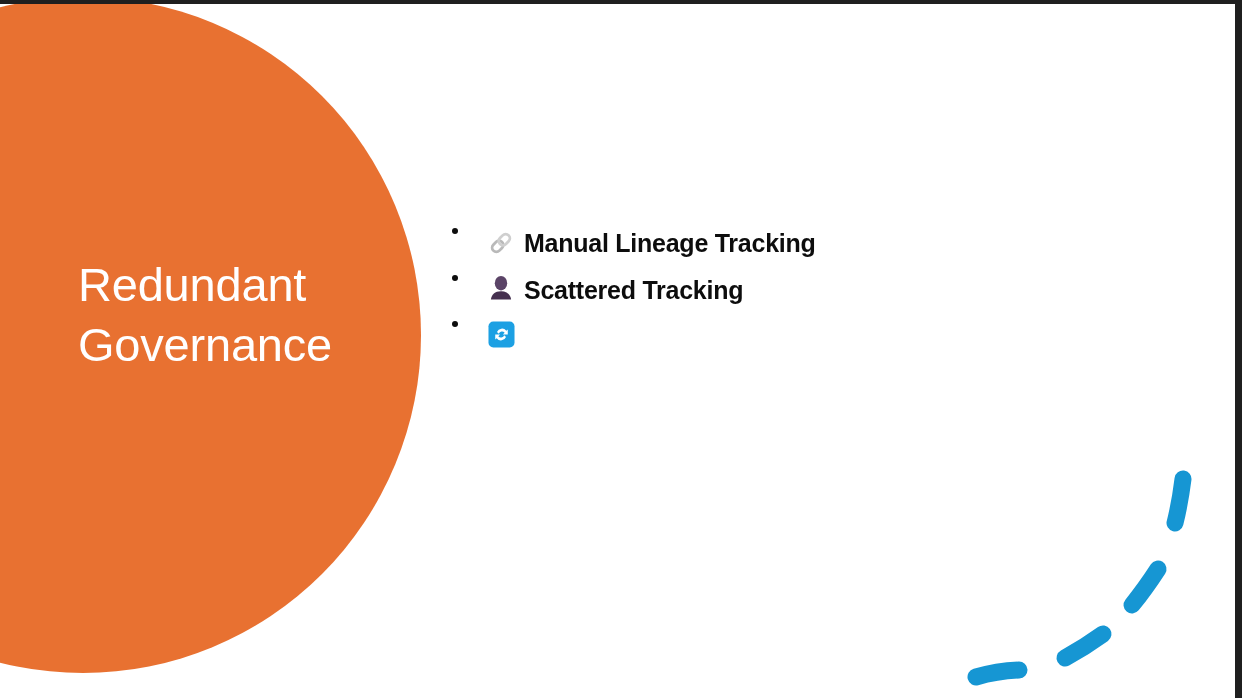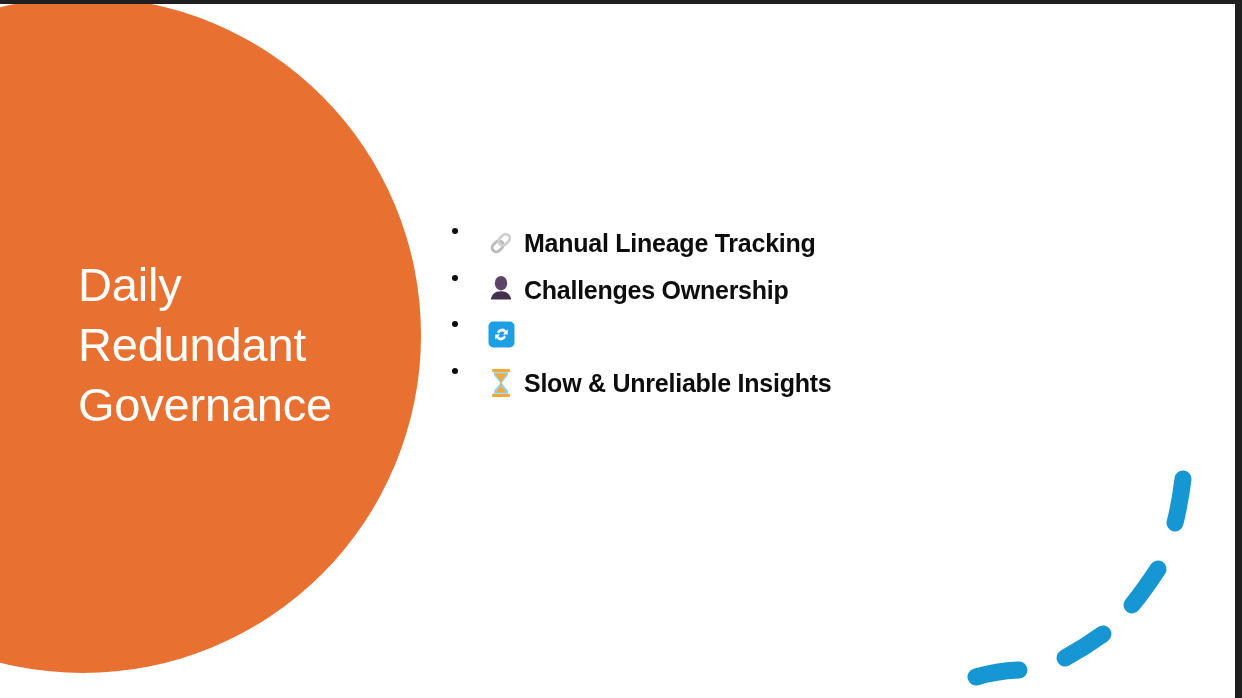--- a/index.html
+++ b/index.html
@@ -129,21 +129,20 @@
   .arc-decor svg { display: block; }
 </style>
 </head>
 <body>
 
 <div id="slide">
 
   <div class="orange-circle"></div>
 
   <div class="title-block">
-    <div class="title-line">Daily</div>
     <div class="title-line">Redundant</div>
     <div class="title-line">Governance</div>
   </div>
 
   <div class="bullet-list">
 
     <div class="bullet-row">
       <div class="bullet-dot">
           <span></span>
         </div>
@@ -161,53 +160,37 @@
     <div class="bullet-row">
       <div class="bullet-dot">
           <span></span>
         </div>
       <div class="bullet-icon">
         <svg width="26" height="28" viewBox="0 0 26 28" aria-hidden="true">
           <ellipse cx="13" cy="8.2" rx="6.2" ry="7.2" fill="#5b4467"></ellipse>
           <path d="M13 16.2c-6 0-9.6 3.4-10.1 8.4h20.2c-.5-5-4.1-8.4-10.1-8.4z" fill="#45304f"></path>
         </svg>
       </div>
-      <div class="bullet-label">Challenges Ownership</div>
+      <div class="bullet-label">Scattered Tracking</div>
     </div>
 
 
     <div class="bullet-row">
       <div class="bullet-dot">
           <span></span>
         </div>
       <div class="bullet-icon">
         <svg width="27" height="27" viewBox="0 0 28 28" aria-hidden="true">
           <rect x="0.5" y="0.5" width="27" height="27" rx="5" fill="#1ca0e3"></rect>
           <path d="M9.3 11.4A5.6 5.6 0 0 1 19 10.2l1.5-1.4v5.1h-5.1l1.9-1.8a3.6 3.6 0 0 0-6.1 1.1z" fill="#ffffff"></path>
           <path d="M18.7 16.6A5.6 5.6 0 0 1 9 17.8l-1.5 1.4v-5.1h5.1l-1.9 1.8a3.6 3.6 0 0 0 6.1-1.1z" fill="#ffffff"></path>
         </svg>
       </div>
     </div>
 
-    <div class="bullet-row">
-      <div class="bullet-dot">
-          <span></span>
-        </div>
-      <div class="bullet-icon">
-        <svg width="24" height="30" viewBox="0 0 24 30" aria-hidden="true">
-          <rect x="3" y="1" width="18" height="3.2" rx="1.2" fill="#f2a93b"></rect>
-          <rect x="3" y="25.8" width="18" height="3.2" rx="1.2" fill="#f2a93b"></rect>
-          <path d="M5 4.2h14v3.1L12.6 15l6.4 7.7v3.1H5v-3.1L11.4 15 5 7.3z" fill="#8fd3f5"></path>
-          <path d="M6.6 5.6h10.8v1.3l-5.4 6.6-5.4-6.6z" fill="#f2a93b"></path>
-          <path d="M12 17.4l4.8 6v1h-9.6v-1z" fill="#f2a93b"></path>
-          <rect x="11.4" y="13" width="1.2" height="5" fill="#f2a93b"></rect>
-        </svg>
-      </div>
-      <div class="bullet-label">Slow &amp; Unreliable Insights</div>
-    </div>
 
   </div>
 
   <div class="arc-decor">
     <svg width="280" height="240" viewBox="0 0 280 240" aria-hidden="true">
       <g stroke="#1696d3" stroke-width="17" stroke-linecap="round" fill="none">
         <path d="M21 219 Q 42 213 64 212"></path>
         <path d="M110 200 Q 130 189 148 176"></path>
         <path d="M177 147 Q 190 131 203 111"></path>
         <path d="M220 65 Q 225 45 228 21"></path>

